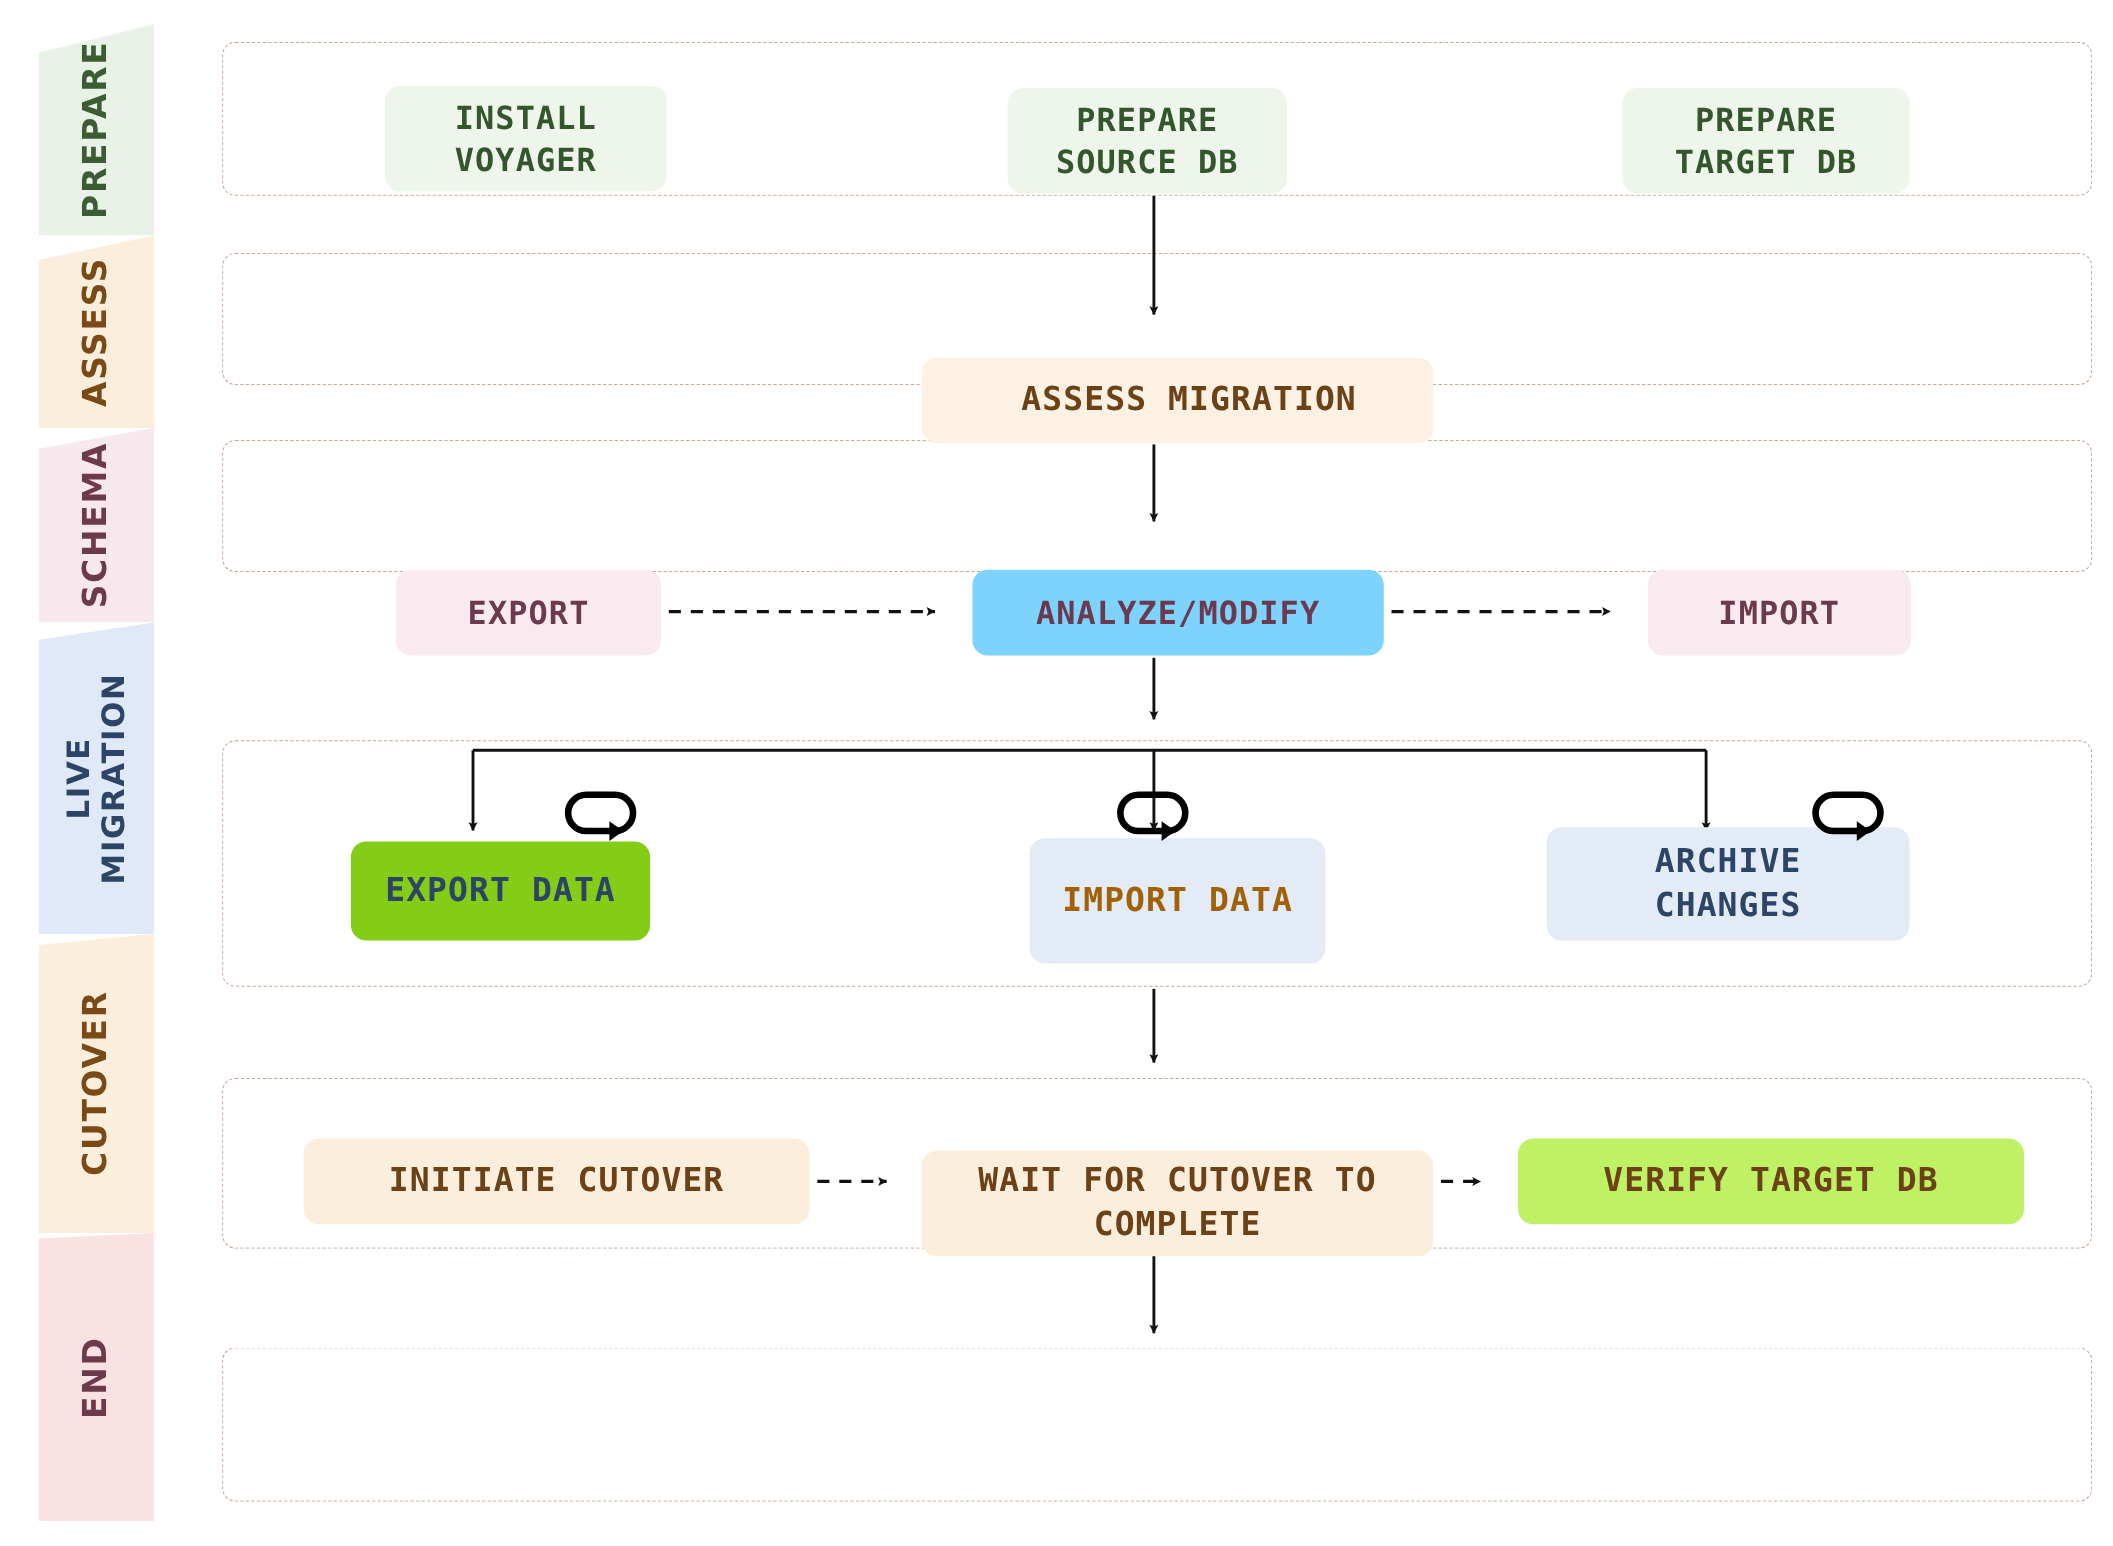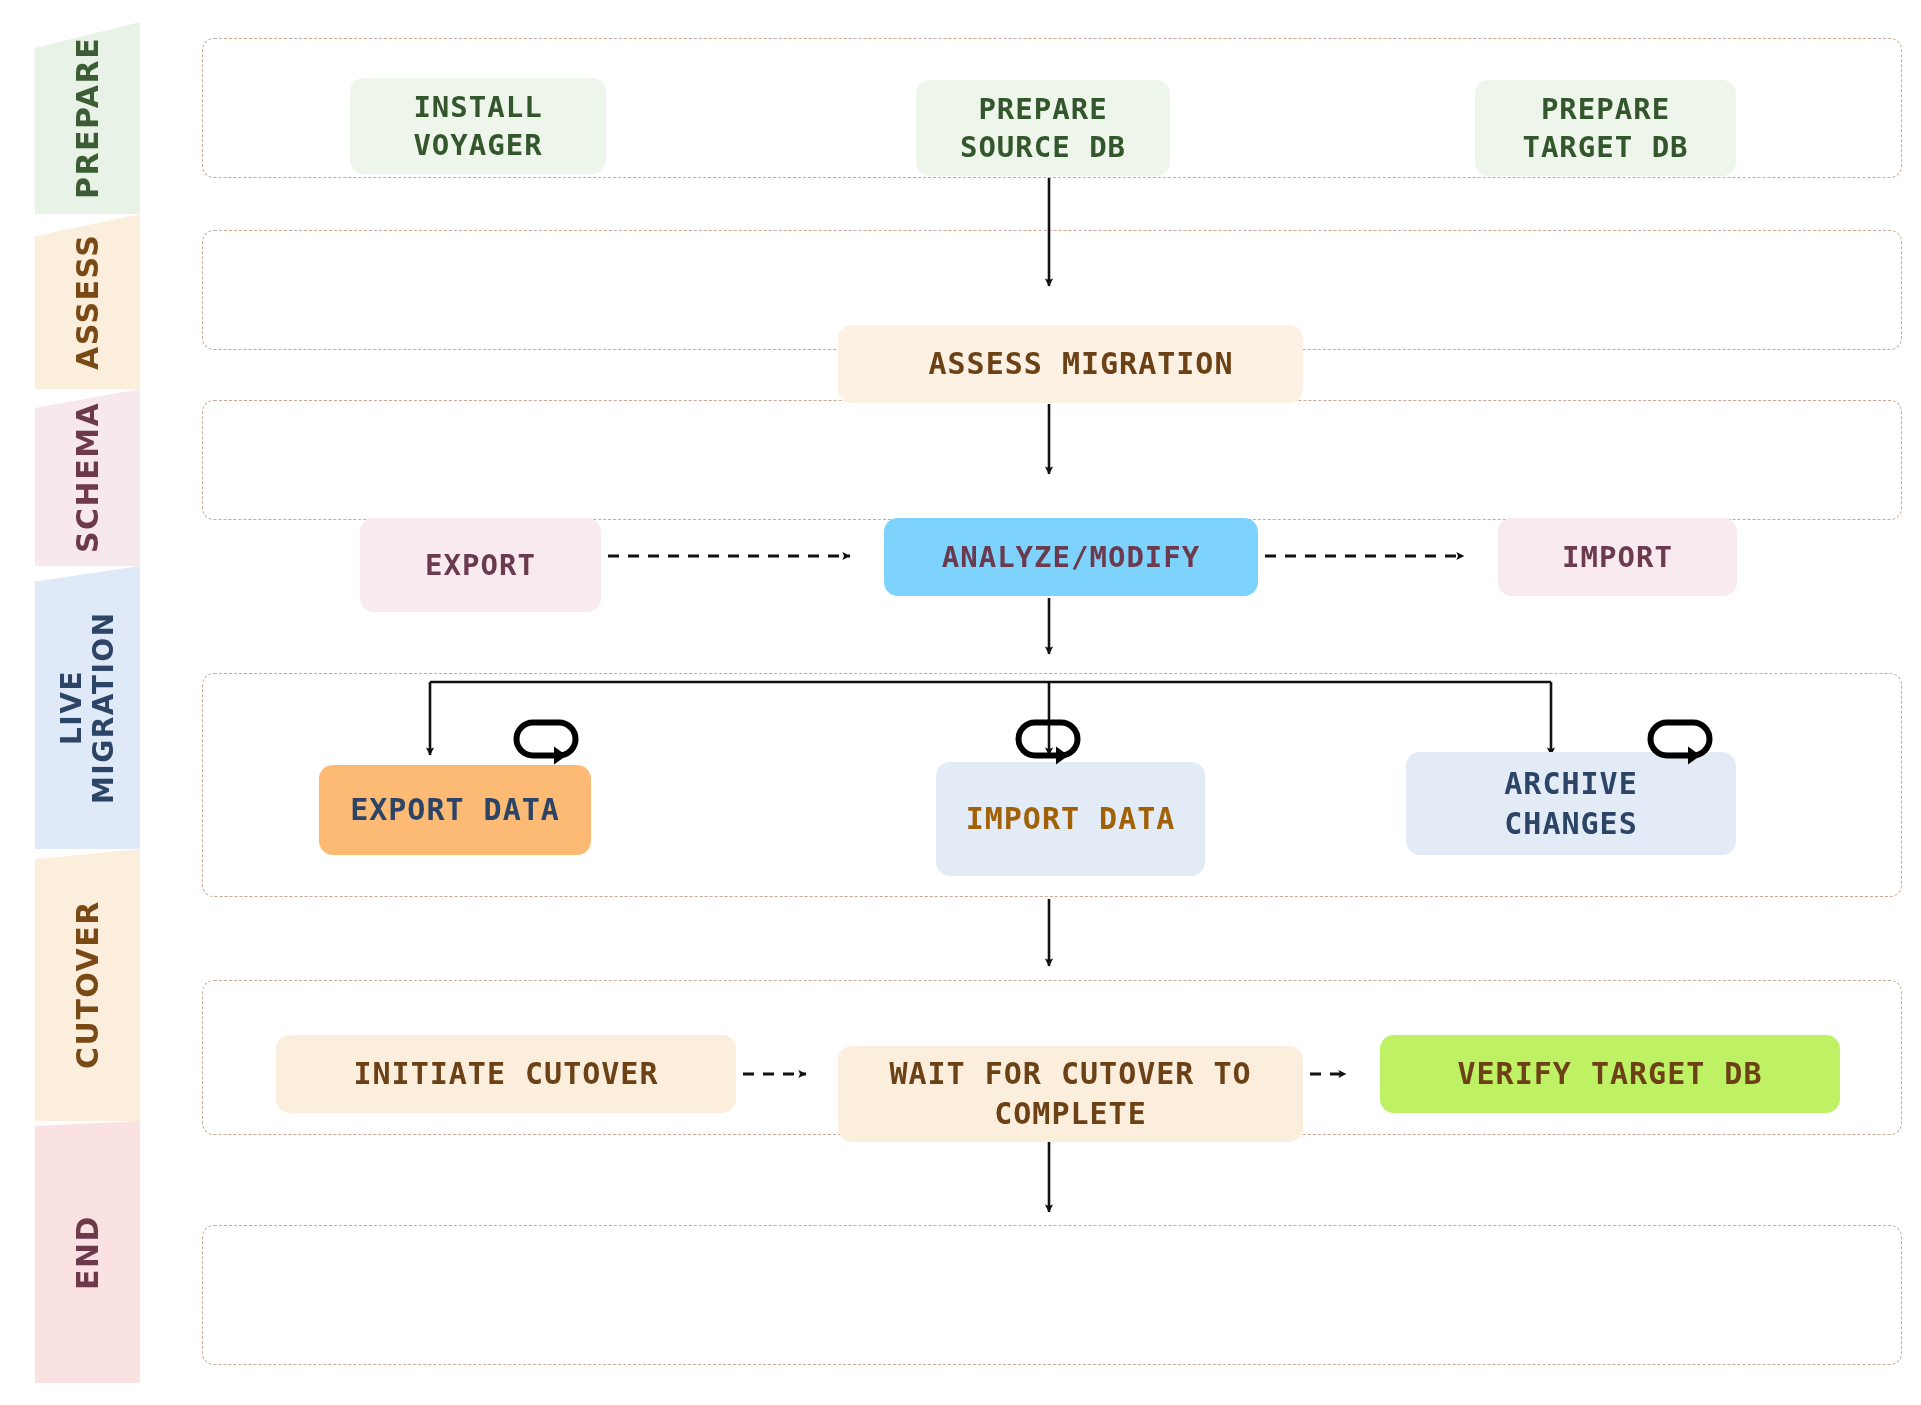--- a/index.html
+++ b/index.html
@@ -192,25 +192,25 @@
 
   <div class="node" id="node-install_voyager" style="left: 330px; top: 78px; width: 256px; height: 96px; background: rgb(238, 245, 234); color: rgb(51, 86, 44); font-size: 29px;">INSTALL
 VOYAGER</div>
   <div class="node" id="node-prepare_source_db" style="left: 896px; top: 80px; width: 254px; height: 96px; background: rgb(238, 245, 234); color: rgb(51, 86, 44); font-size: 29px;">PREPARE
 SOURCE DB</div>
   <div class="node" id="node-prepare_target_db" style="left: 1455px; top: 80px; width: 261px; height: 96px; background: rgb(238, 245, 234); color: rgb(51, 86, 44); font-size: 29px;">PREPARE
 TARGET DB</div>
 
   <div class="node" id="node-assess_migration" style="left: 818px; top: 325px; width: 465px; height: 78px; background: rgb(252, 241, 227); color: rgb(107, 65, 21); font-size: 30px; padding-left: 31px;">ASSESS MIGRATION</div>
 
-  <div class="node" id="node-schema_export" style="left: 340px; top: 518px; width: 241px; height: 94px; background: rgb(248, 234, 238); color: rgb(107, 58, 78); font-size: 29px;">EXPORT</div>
+  <div class="node" id="node-schema_export" style="left: 340px; top: 518px; width: 241px; height: 78px; background: rgb(248, 234, 238); color: rgb(107, 58, 78); font-size: 29px;">EXPORT</div>
   <div class="node" id="node-schema_analyze_modify" style="left: 864px; top: 518px; width: 374px; height: 78px; background: #7dd3fc; color: rgb(107, 58, 78); font-size: 29px;">ANALYZE/MODIFY</div>
   <div class="node" id="node-schema_import" style="left: 1478px; top: 518px; width: 239px; height: 78px; background: rgb(248, 234, 238); color: rgb(107, 58, 78); font-size: 29px;">IMPORT</div>
 
-  <div class="node" id="node-export_data" style="left: 299px; top: 765px; width: 272px; height: 90px; background: #fdba74; color: rgb(44, 68, 101); font-size: 30px;">EXPORT DATA</div>
+  <div class="node" id="node-export_data" style="left: 299px; top: 765px; width: 272px; height: 90px; background: #84cc16; color: rgb(44, 68, 101); font-size: 30px;">EXPORT DATA</div>
   <div class="node" id="node-import_data" style="left: 916px; top: 762px; width: 269px; height: 114px; background: rgb(227, 235, 247); color: #a16207; font-size: 30px;">IMPORT DATA</div>
   <div class="node" id="node-initiate_cutover" style="left: 256px; top: 1035px; width: 460px; height: 78px; background: rgb(251, 238, 221); color: rgb(107, 65, 21); font-size: 30px;">INITIATE CUTOVER</div>
 
   <div class="node" id="node-archive_changes" style="left: 1386px; top: 752px; width: 330px; height: 103px; background: rgb(227, 235, 247); color: rgb(44, 68, 101); font-size: 30px;">ARCHIVE
 CHANGES</div>
   <div class="node" id="node-wait_for_cutover" style="left: 818px; top: 1046px; width: 465px; height: 96px; background: rgb(251, 238, 221); color: rgb(107, 65, 21); font-size: 30px;">WAIT FOR CUTOVER TO
 COMPLETE</div>
   <div class="node" id="node-verify_target_db" style="left: 1360px; top: 1035px; width: 460px; height: 78px; background: #bef264; color: rgb(107, 65, 21); font-size: 30px;">VERIFY TARGET DB</div>
 
 

